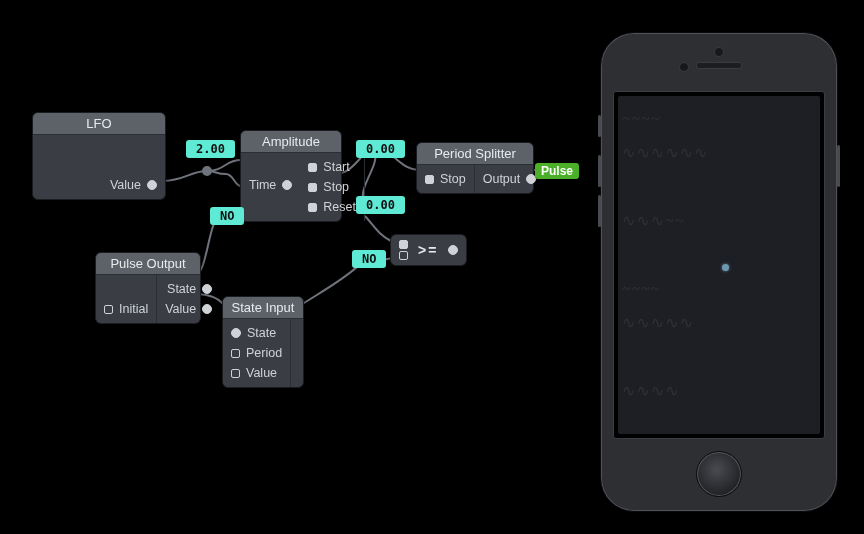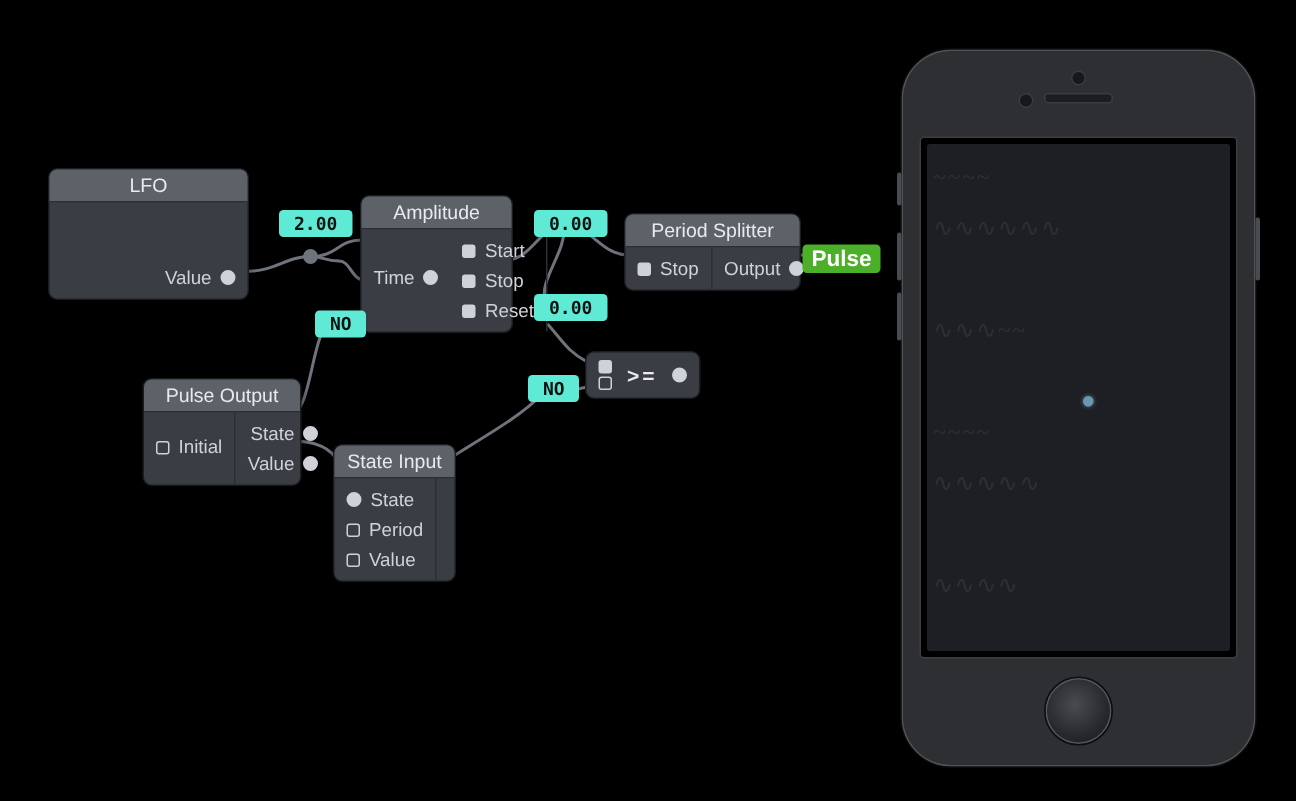--- a/index.html
+++ b/index.html
@@ -10,21 +10,21 @@
 .col{padding:4px 8px;font-size:12.5px;line-height:18px}
 .col.in{border-right:1px solid #2b2e33}
 .col.out{text-align:right}
 .row{display:flex;align-items:center;gap:6px;padding:1px 0;white-space:nowrap}
 .col.out .row{justify-content:flex-end}
 .sq{width:9px;height:9px;border:1.5px solid #cfd2d6;border-radius:2px;display:inline-block;flex:0 0 auto;box-sizing:border-box}
 .sq.filled{background:#cfd2d6}
 .circ{width:10px;height:10px;border:1.5px solid #cfd2d6;border-radius:50%;display:inline-block;flex:0 0 auto;box-sizing:border-box}
 .circ.filled{background:#cfd2d6}
 .val{position:absolute;background:#5eead4;color:#111;font-size:12px;font-family:Menlo,Consolas,monospace;padding:2px 10px;border-radius:3px;font-weight:700}
-.tag{position:absolute;font-size:15px;font-weight:700;padding:1px 6px;border-radius:3px;color:#fff}
+.tag{position:absolute;font-size:12px;font-weight:700;padding:1px 6px;border-radius:3px;color:#fff}
 .tag.pulse{background:#4caf2a}
 .mini{position:absolute;background:#3a3e44;border:1px solid #1a1c1f;border-radius:6px;padding:4px 8px;color:#e8eaec}
 .mini .row{line-height:12px;font-size:12px}
 .op{font-size:14px;font-weight:700;letter-spacing:2px;padding:0 6px}
 
 
 .phone{position:absolute;left:600px;top:32px;width:236px;height:478px;background:#2e2f33;border-radius:34px;border:1px solid #0a0a0a;box-shadow:inset 0 0 0 1px #515258}
 .phone .screenwrap{position:absolute;left:12px;top:58px;right:12px;bottom:72px;background:#000;border:1px solid #3c3d42;border-radius:3px}
 .phone .screen{position:absolute;inset:4px;background:#1e1f24;border-radius:2px;overflow:hidden}
 .phone .speaker{position:absolute;top:29px;left:50%;transform:translateX(-50%);width:44px;height:5px;background:#1c1d20;border-radius:3px;border:1px solid #3a3b40}
@@ -117,21 +117,21 @@
           <span class="circ filled"></span>
         </div>
     </div>
   </div>
 </div>
 
 <div class="node" style="left:95px;top:252px;width:104px">
   <div class="title">Pulse Output</div>
   <div class="body">
     <div class="col in">
-      <div class="row" style="margin-top:9px">
+      <div class="row" style="margin-top:20px">
           <span class="sq"></span>
           <span>Initial</span>
         </div>
     </div>
     <div class="col out" style="flex:1">
       <div class="row">
           <span>State</span>
           <span class="circ filled"></span>
         </div>
       <div class="row">

